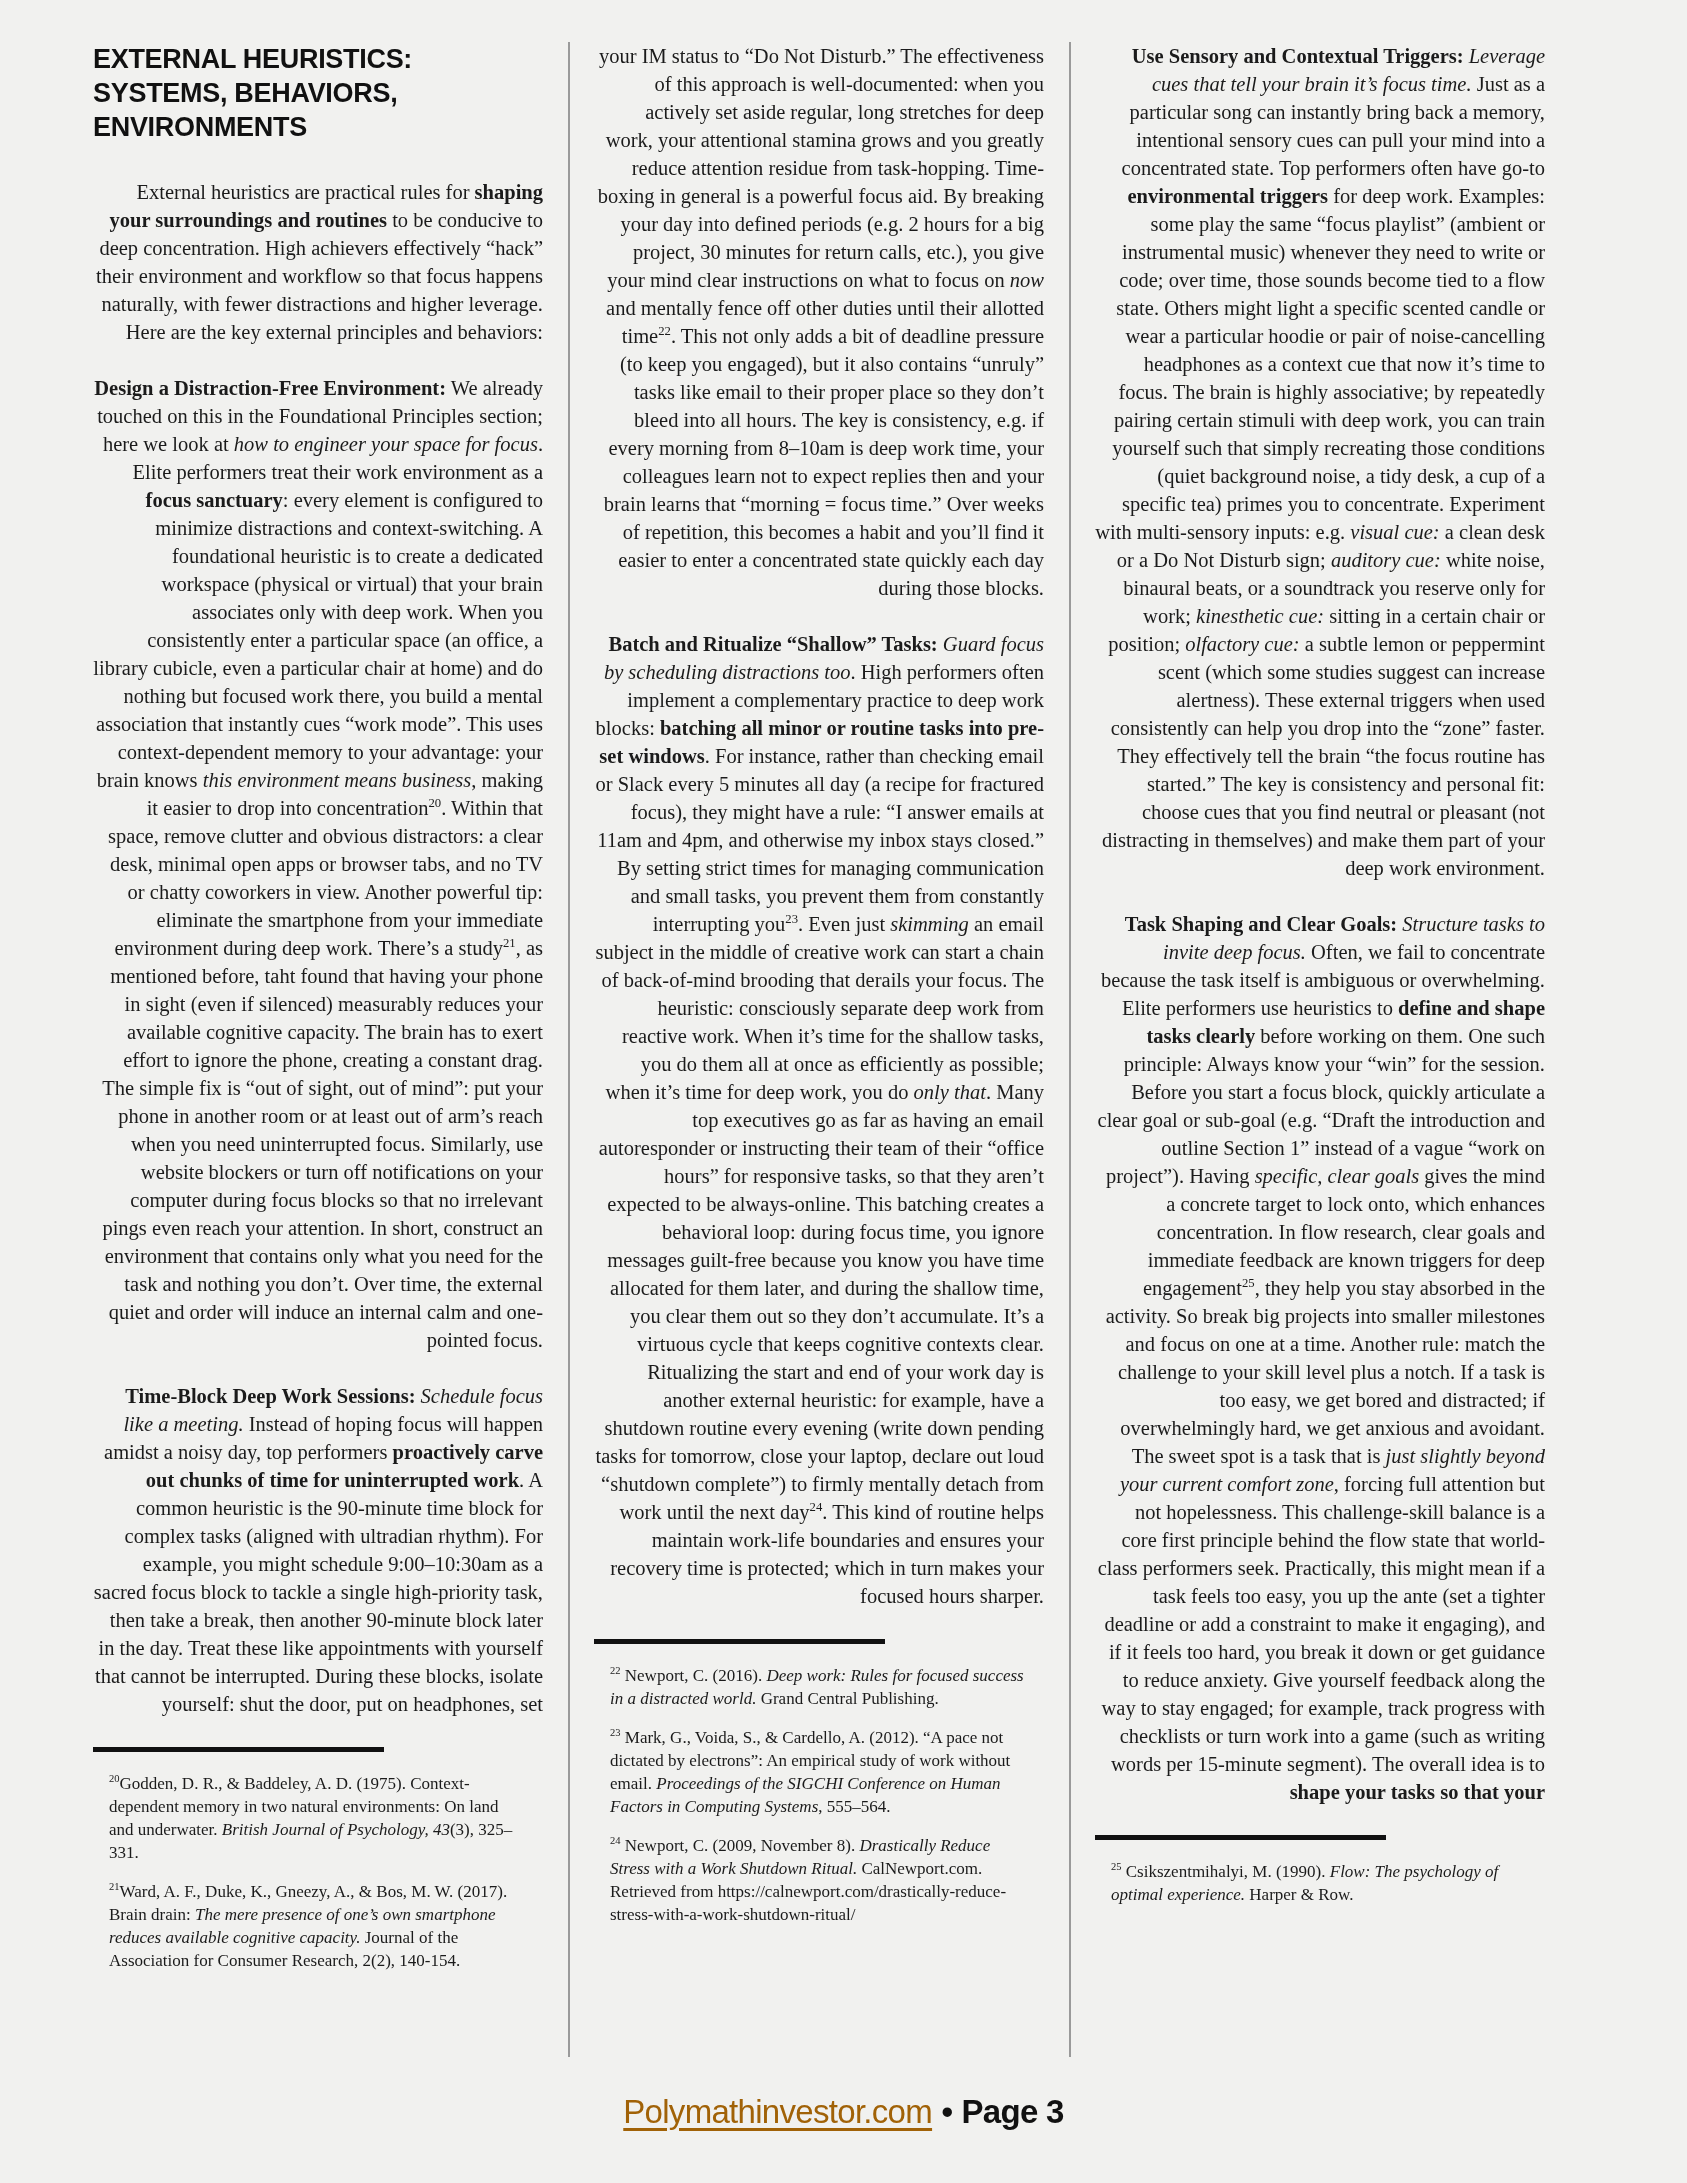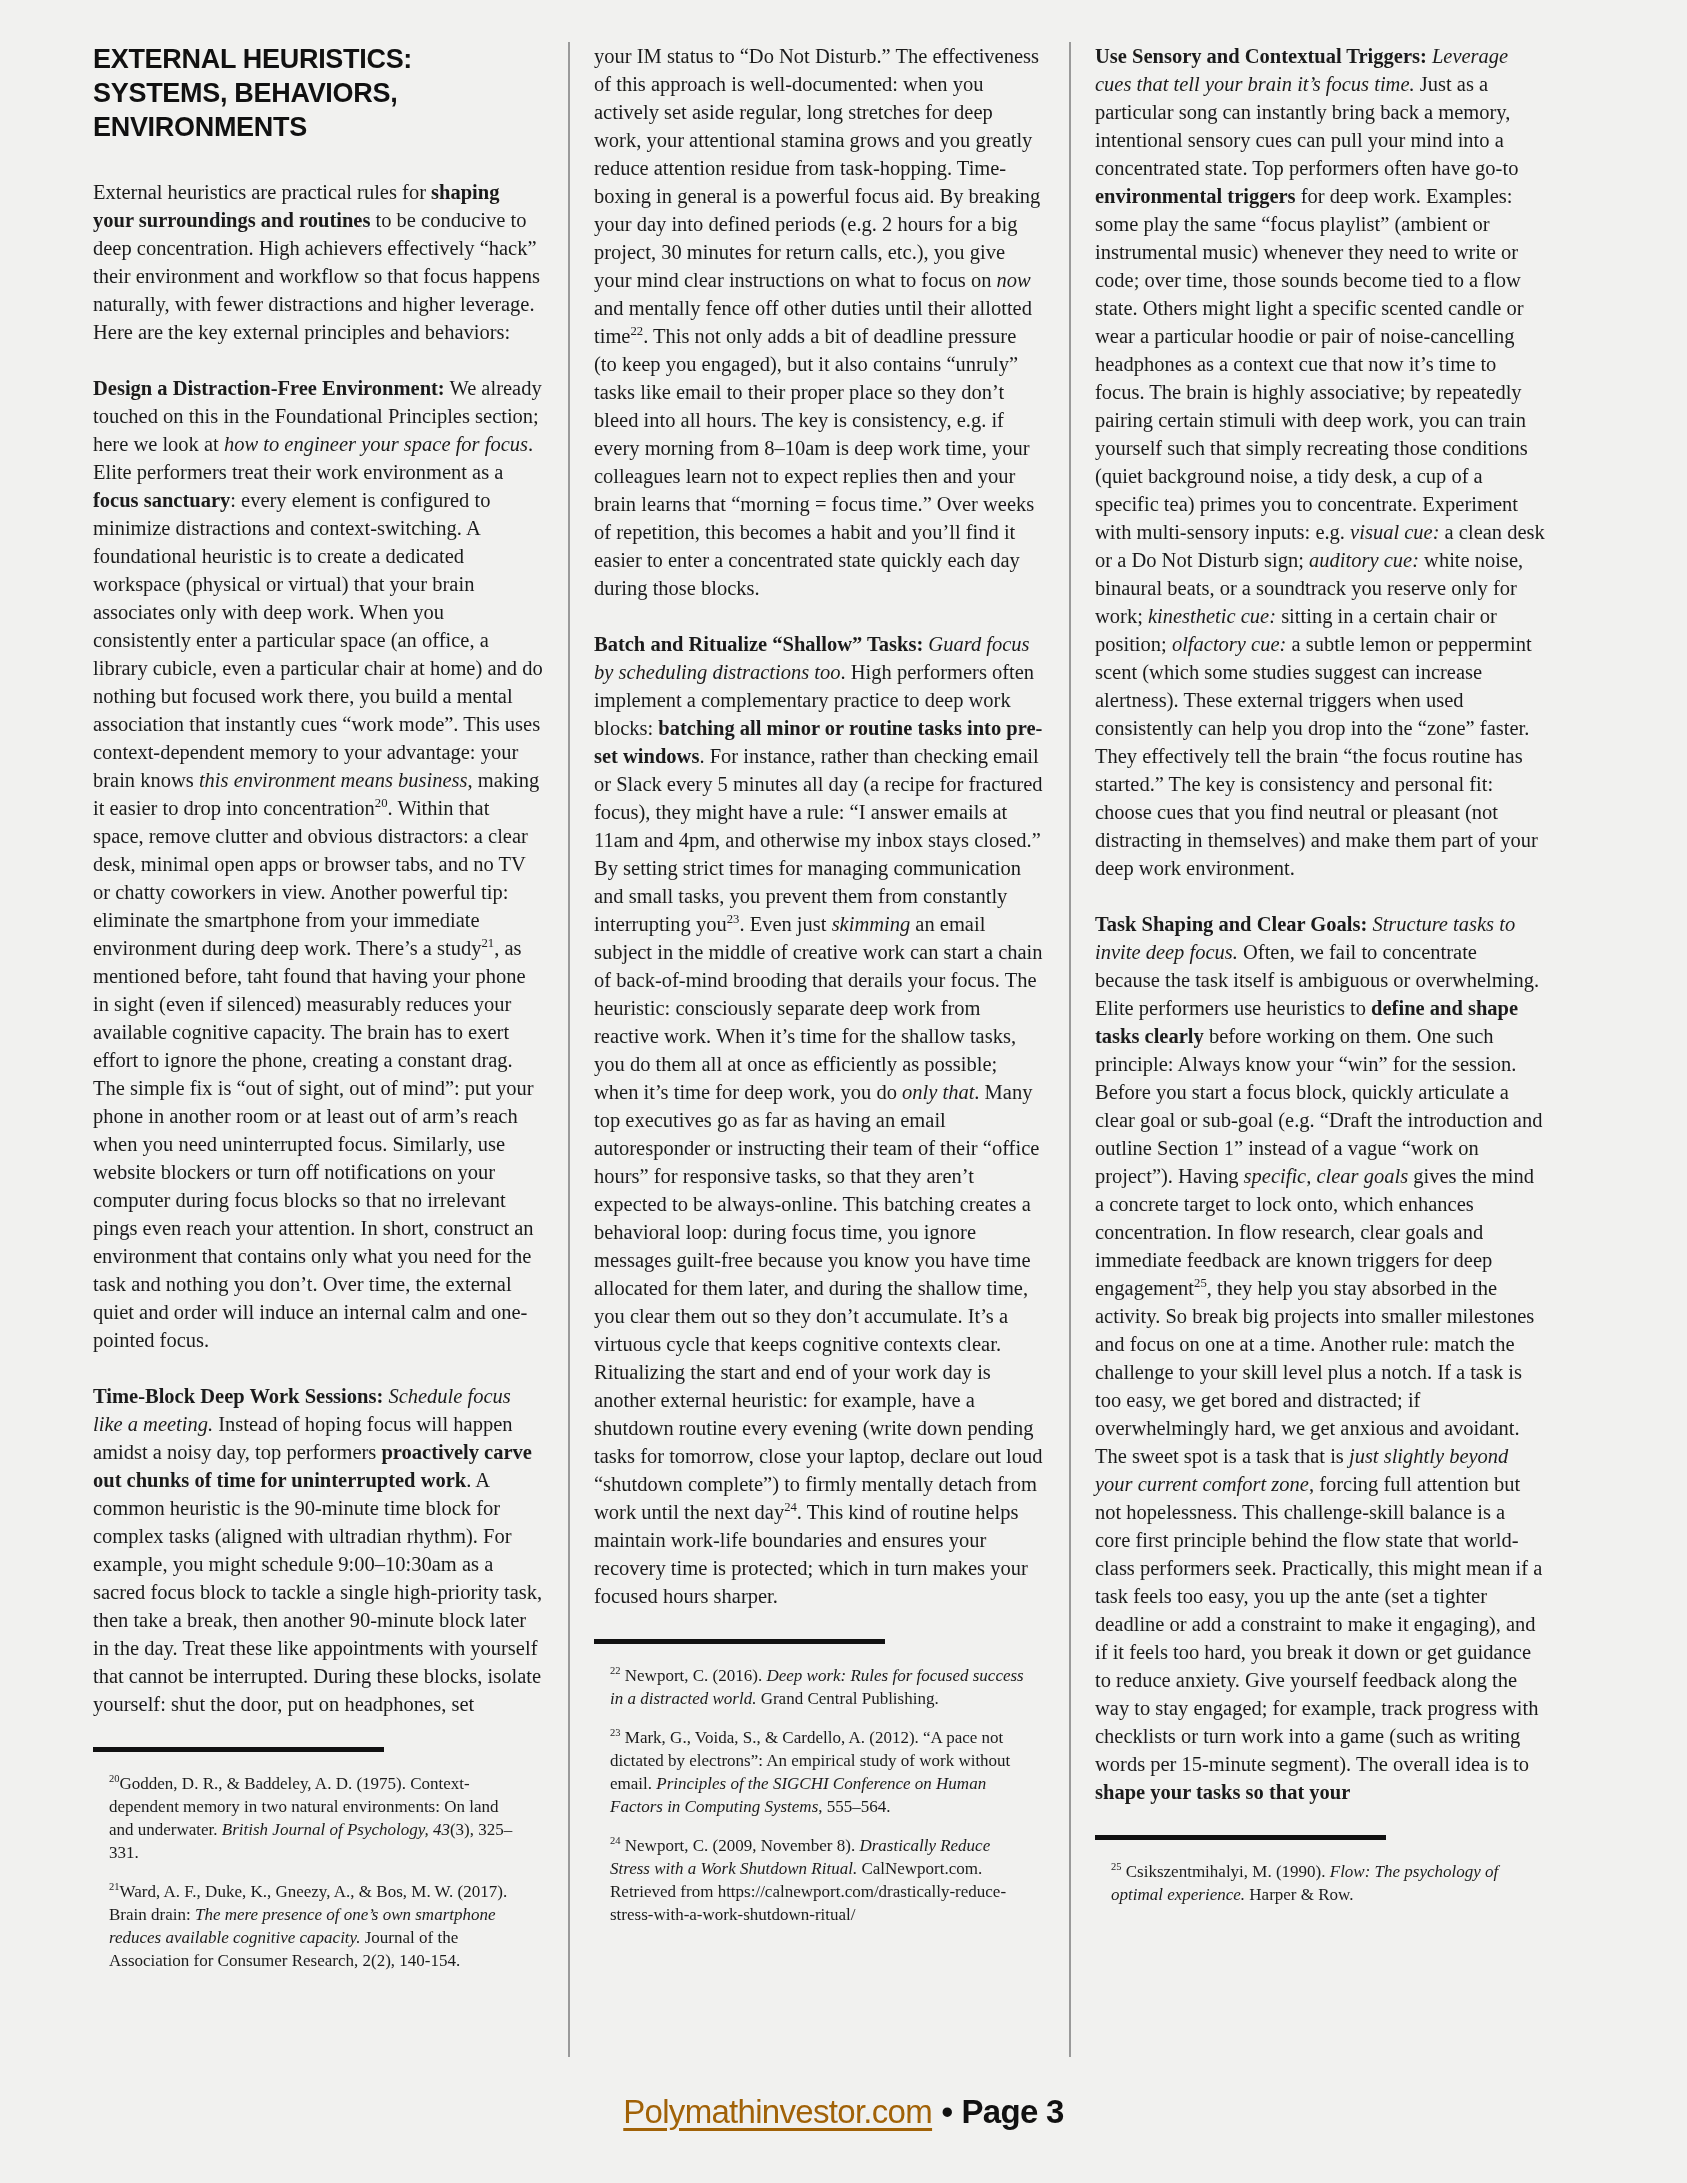--- a/index.html
+++ b/index.html
@@ -29,21 +29,21 @@
     line-height:34px;
     font-weight:700;
     letter-spacing:-0.3px;
     color:#111;
     margin:0 0 34px 0;
   }
   p.body {
     font-size:20.5px;
     line-height:28px;
     margin:0 0 28px 0;
-    text-align:left;
+    text-align:right;
   }
   p.body:last-of-type { margin-bottom:0; }
   .b { font-weight:700; }
   .i { font-style:italic; }
   sup { font-size:0.62em; line-height:0; vertical-align:super; }
   .footnotes { margin-top:29px; }
   .fn-rule {
     width:291px; height:4.6px;
     background:#111;
     margin:0 0 20px 0;
@@ -91,21 +91,21 @@
         <p class="fn"><sup>21</sup><span><span>Ward, A. F., Duke, K., Gneezy, A., &amp; Bos, M. W. (2017). Brain drain: </span><span class="i">The mere presence of one’s own smartphone reduces available cognitive capacity.</span><span> Journal of the Association for Consumer Research, 2(2), 140-154.</span></span></p>
       </div>
     </div>
 
     <div class="col">
       <p class="body"><span>your IM status to “Do Not Disturb.” The effectiveness of this approach is well-documented: when you actively set aside regular, long stretches for deep work, your attentional stamina grows and you greatly reduce attention residue from task-hopping. Time-boxing in general is a powerful focus aid. By breaking your day into defined periods (e.g. 2 hours for a big project, 30 minutes for return calls, etc.), you give your mind clear instructions on what to focus on </span><span class="i">now</span><span> and mentally fence off other duties until their allotted time</span><sup>22</sup><span>. This not only adds a bit of deadline pressure (to keep you engaged), but it also contains “unruly” tasks like email to their proper place so they don’t bleed into all hours. The key is consistency, e.g. if every morning from 8–10am is deep work time, your colleagues learn not to expect replies then and your brain learns that “morning = focus time.” Over weeks of repetition, this becomes a habit and you’ll find it easier to enter a concentrated state quickly each day during those blocks.</span></p>
       <p class="body"><span class="b">Batch and Ritualize “Shallow” Tasks:</span><span> </span><span class="i">Guard focus by scheduling distractions too</span><span>. High performers often implement a complementary practice to deep work blocks: </span><span class="b">batching all minor or routine tasks into pre-set windows</span><span>. For instance, rather than checking email or Slack every 5 minutes all day (a recipe for fractured focus), they might have a rule: “I answer emails at 11am and 4pm, and otherwise my inbox stays closed.” By setting strict times for managing communication and small tasks, you prevent them from constantly interrupting you</span><sup>23</sup><span>. Even just </span><span class="i">skimming</span><span> an email subject in the middle of creative work can start a chain of back-of-mind brooding that derails your focus. The heuristic: consciously separate deep work from reactive work. When it’s time for the shallow tasks, you do them all at once as efficiently as possible; when it’s time for deep work, you do </span><span class="i">only that</span><span>. Many top executives go as far as having an email autoresponder or instructing their team of their “office hours” for responsive tasks, so that they aren’t expected to be always-online. This batching creates a behavioral loop: during focus time, you ignore messages guilt-free because you know you have time allocated for them later, and during the shallow time, you clear them out so they don’t accumulate. It’s a virtuous cycle that keeps cognitive contexts clear. Ritualizing the start and end of your work day is another external heuristic: for example, have a shutdown routine every evening (write down pending tasks for tomorrow, close your laptop, declare out loud “shutdown complete”) to firmly mentally detach from work until the next day</span><sup>24</sup><span>. This kind of routine helps maintain work-life boundaries and ensures your recovery time is protected; which in turn makes your focused hours sharper.</span></p>
       <div class="footnotes">
         <div class="fn-rule"></div>
         <p class="fn"><sup>22</sup><span><span> Newport, C. (2016). </span><span class="i">Deep work: Rules for focused success in a distracted world.</span><span> Grand Central Publishing.</span></span></p>
-        <p class="fn"><sup>23</sup><span><span> Mark, G., Voida, S., &amp; Cardello, A. (2012). “A pace not dictated by electrons”: An empirical study of work without email. </span><span class="i">Principles of the SIGCHI Conference on Human Factors in Computing Systems</span><span>, 555–564.</span></span></p>
+        <p class="fn"><sup>23</sup><span><span> Mark, G., Voida, S., &amp; Cardello, A. (2012). “A pace not dictated by electrons”: An empirical study of work without email. </span><span class="i">Proceedings of the SIGCHI Conference on Human Factors in Computing Systems</span><span>, 555–564.</span></span></p>
         <p class="fn"><sup>24</sup><span><span> Newport, C. (2009, November 8). </span><span class="i">Drastically Reduce Stress with a Work Shutdown Ritual.</span><span> CalNewport.com. Retrieved from https://calnewport.com/drastically-reduce-stress-with-a-work-shutdown-ritual/</span></span></p>
       </div>
     </div>
 
     <div class="col">
       <p class="body"><span class="b">Use Sensory and Contextual Triggers:</span><span> </span><span class="i">Leverage cues that tell your brain it’s focus time.</span><span> Just as a particular song can instantly bring back a memory, intentional sensory cues can pull your mind into a concentrated state. Top performers often have go-to </span><span class="b">environmental triggers</span><span> for deep work. Examples: some play the same “focus playlist” (ambient or instrumental music) whenever they need to write or code; over time, those sounds become tied to a flow state. Others might light a specific scented candle or wear a particular hoodie or pair of noise-cancelling headphones as a context cue that now it’s time to focus. The brain is highly associative; by repeatedly pairing certain stimuli with deep work, you can train yourself such that simply recreating those conditions (quiet background noise, a tidy desk, a cup of a specific tea) primes you to concentrate. Experiment with multi-sensory inputs: e.g. </span><span class="i">visual cue:</span><span> a clean desk or a Do Not Disturb sign; </span><span class="i">auditory cue:</span><span> white noise, binaural beats, or a soundtrack you reserve only for work; </span><span class="i">kinesthetic cue:</span><span> sitting in a certain chair or position; </span><span class="i">olfactory cue:</span><span> a subtle lemon or peppermint scent (which some studies suggest can increase alertness). These external triggers when used consistently can help you drop into the “zone” faster. They effectively tell the brain “the focus routine has started.” The key is consistency and personal fit:  choose cues that you find neutral or pleasant (not distracting in themselves) and make them part of your deep work environment.</span></p>
       <p class="body"><span class="b">Task Shaping and Clear Goals:</span><span> </span><span class="i">Structure tasks to invite deep focus.</span><span> Often, we fail to concentrate because the task itself is ambiguous or overwhelming. Elite performers use heuristics to </span><span class="b">define and shape tasks clearly</span><span> before working on them. One such principle: Always know your “win” for the session. Before you start a focus block, quickly articulate a clear goal or sub-goal (e.g. “Draft the introduction and outline Section 1” instead of a vague “work on project”). Having </span><span class="i">specific, clear goals</span><span> gives the mind a concrete target to lock onto, which enhances concentration. In flow research, clear goals and immediate feedback are known triggers for deep engagement</span><sup>25</sup><span>, they help you stay absorbed in the activity. So break big projects into smaller milestones and focus on one at a time. Another rule: match the challenge to your skill level plus a notch. If a task is too easy, we get bored and distracted; if overwhelmingly hard, we get anxious and avoidant. The sweet spot is a task that is </span><span class="i">just slightly beyond your current comfort zone</span><span>, forcing full attention but not hopelessness. This challenge-skill balance is a core first principle behind the flow state that world-class performers seek. Practically, this might mean if a task feels too easy, you up the ante (set a tighter deadline or add a constraint to make it engaging), and if it feels too hard, you break it down or get guidance to reduce anxiety. Give yourself feedback along the way to stay engaged; for example, track progress with checklists or turn work into a game (such as writing words per 15-minute segment). The overall idea is to </span><span class="b">shape your tasks so that your</span></p>
       <div class="footnotes">
         <div class="fn-rule"></div>
         <p class="fn"><sup>25</sup><span><span> Csikszentmihalyi, M. (1990). </span><span class="i">Flow: The psychology of optimal experience.</span><span> Harper &amp; Row.</span></span></p>

